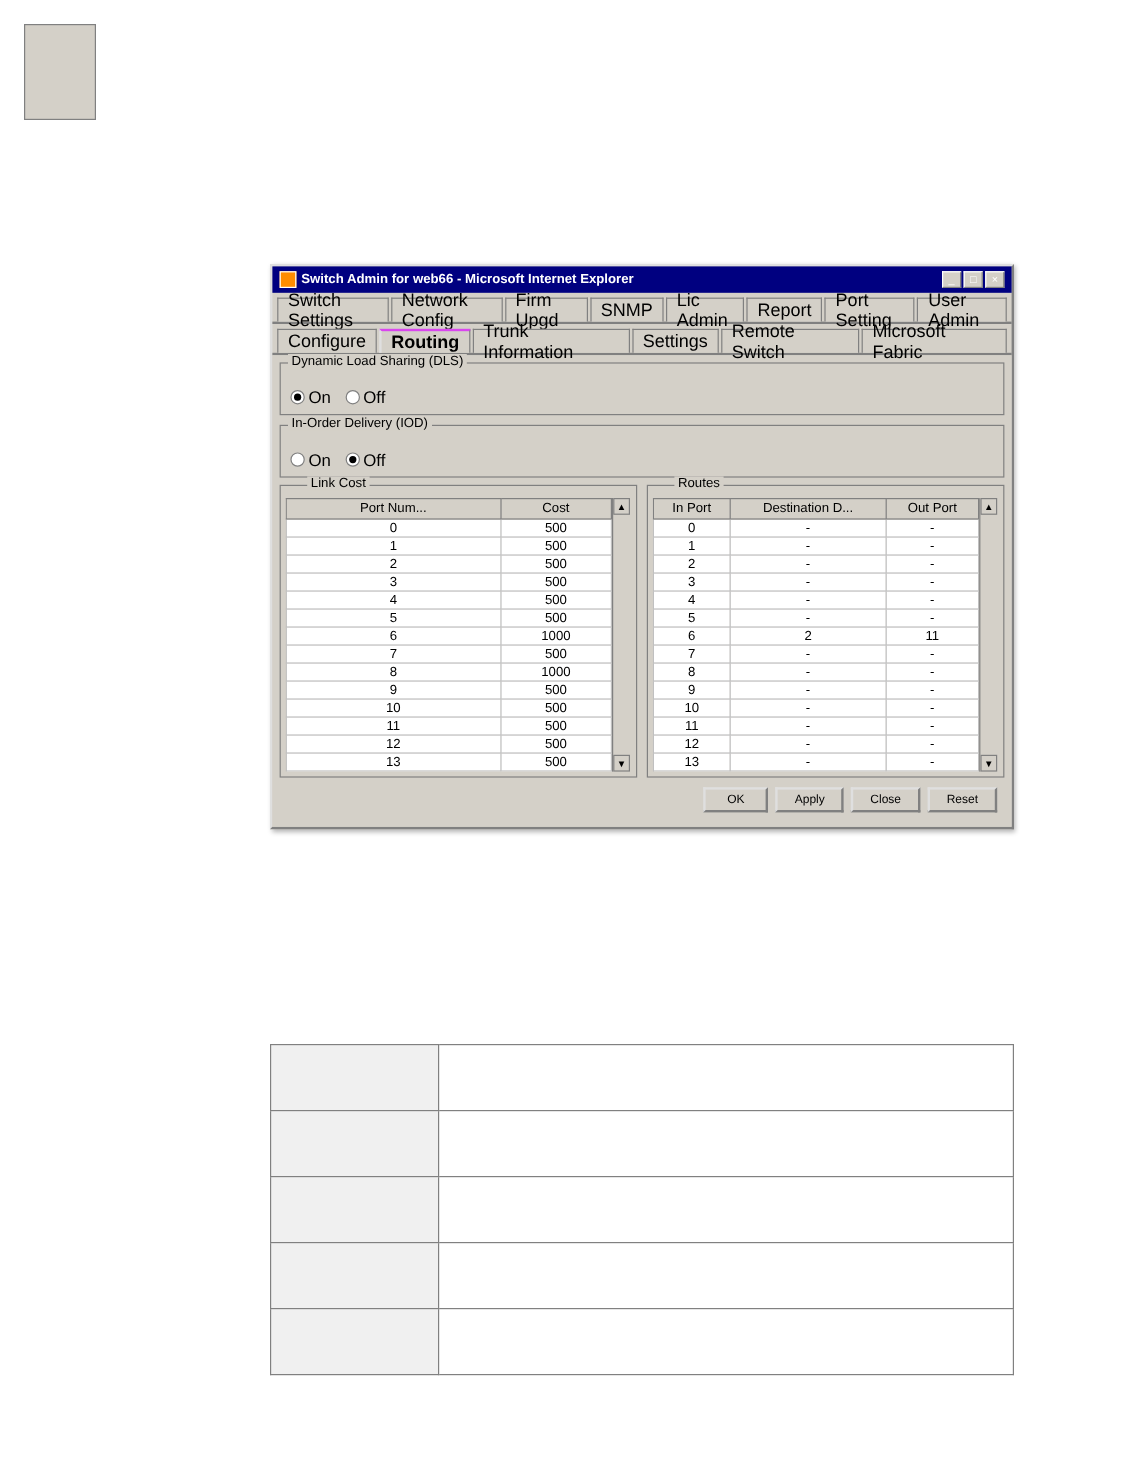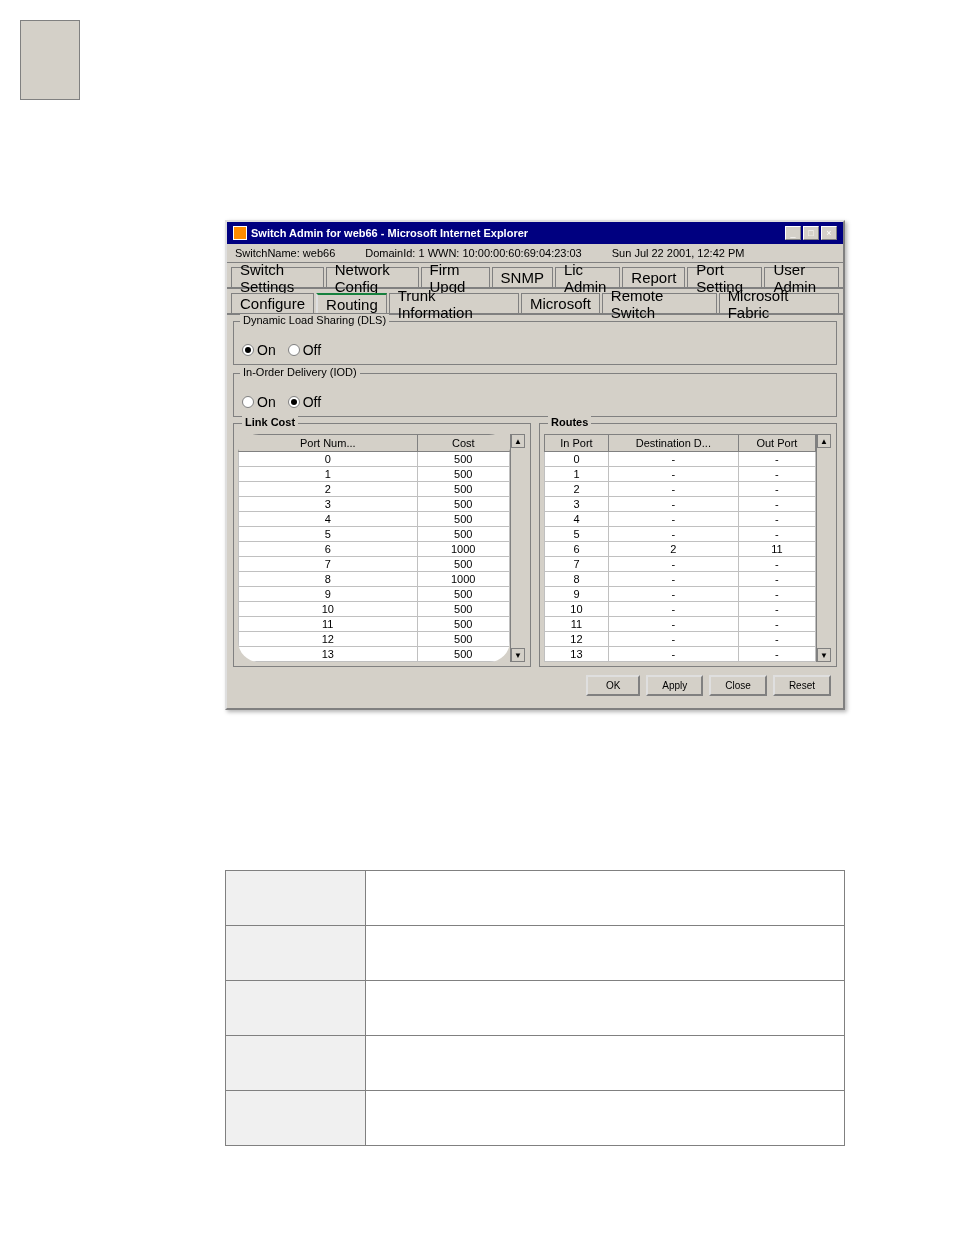--- a/index.html
+++ b/index.html
@@ -108,22 +108,22 @@
       border: 1px solid #808080;
       border-bottom: none;
       cursor: pointer;
       font-size: 15px;
       height: 20px;
       display: flex;
       align-items: center;
     }
     .tab.active {
       background: #d4d0c8;
-      font-weight: normal;
-      border-top: 2px solid #15803d;
+      font-weight: bold;
+      border-top: 2px solid #d946ef;
       border-left: 2px solid #dfdfdf;
       z-index: 2;
     }
     .tabs-container {
       border-bottom: 2px solid #808080;
       margin-bottom: 0;
     }
 
     
     .main-content {
@@ -199,25 +199,24 @@
       flex: 1;
     }
 
     .section-group {
       border: 1px solid #808080;
       position: relative;
     }
     .section-title {
       position: absolute;
       top: -8px;
-      left: 8px;
+      left: 22px;
       background: #d4d0c8;
       padding: 0 3px;
       font-size: 11px;
-      font-weight: bold;
     }
 
     
     .data-table {
       width: 100%;
       border-collapse: collapse;
       font-size: 11px;
     }
     .data-table th {
       background: #d4d0c8;
@@ -294,25 +293,20 @@
         <div class="title-bar-icon"></div>
         <span>Switch Admin for web66 - Microsoft Internet Explorer</span>
       </div>
       <div class="title-bar-controls">
         <div class="title-btn">_</div>
         <div class="title-btn">□</div>
         <div class="title-btn">×</div>
       </div>
     </div>
 
-    <div class="status-bar">
-      <span>SwitchName: web66</span>
-      <span>DomainId: 1  WWN: 10:00:00:60:69:04:23:03</span>
-      <span>Sun Jul 22  2001, 12:42 PM</span>
-    </div>
 
     <div class="tabs-container">
       <div class="tabs-row">
         <div class="tab">
             <span>Switch Settings</span>
           </div>
         <div class="tab">
             <span>Network Config</span>
           </div>
         <div class="tab">
@@ -341,21 +335,21 @@
         <div class="tab">
             <span>Configure</span>
           </div>
         <div class="tab active">
             <span>Routing</span>
           </div>
         <div class="tab">
             <span>Trunk Information</span>
           </div>
         <div class="tab">
-            <span>Microsoft</span>
+            <span>Settings</span>
           </div>
         <div class="tab">
             <span>Remote Switch</span>
           </div>
         <div class="tab">
             <span>Microsoft Fabric</span>
           </div>
       </div>
     </div>
 
@@ -391,21 +385,21 @@
           </div>
         </div>
       </div>
 
       <div class="tables-row">
 
         <div class="link-cost-section">
           <div class="section-group" style="padding: 10px 4px 4px 4px;">
             <span class="section-title">Link Cost</span>
             <div style="display:flex; position:relative;">
-              <div style="flex:1; overflow:hidden;border-radius:21px;">
+              <div style="flex:1; overflow:hidden;">
                 <table class="data-table">
                   <thead>
                     <tr>
                       <th>Port Num...</th>
                       <th>Cost</th>
                     </tr>
                   </thead>
                   <tbody id="link-cost-tbody">
                   <tr>
                         <td>0</td>

